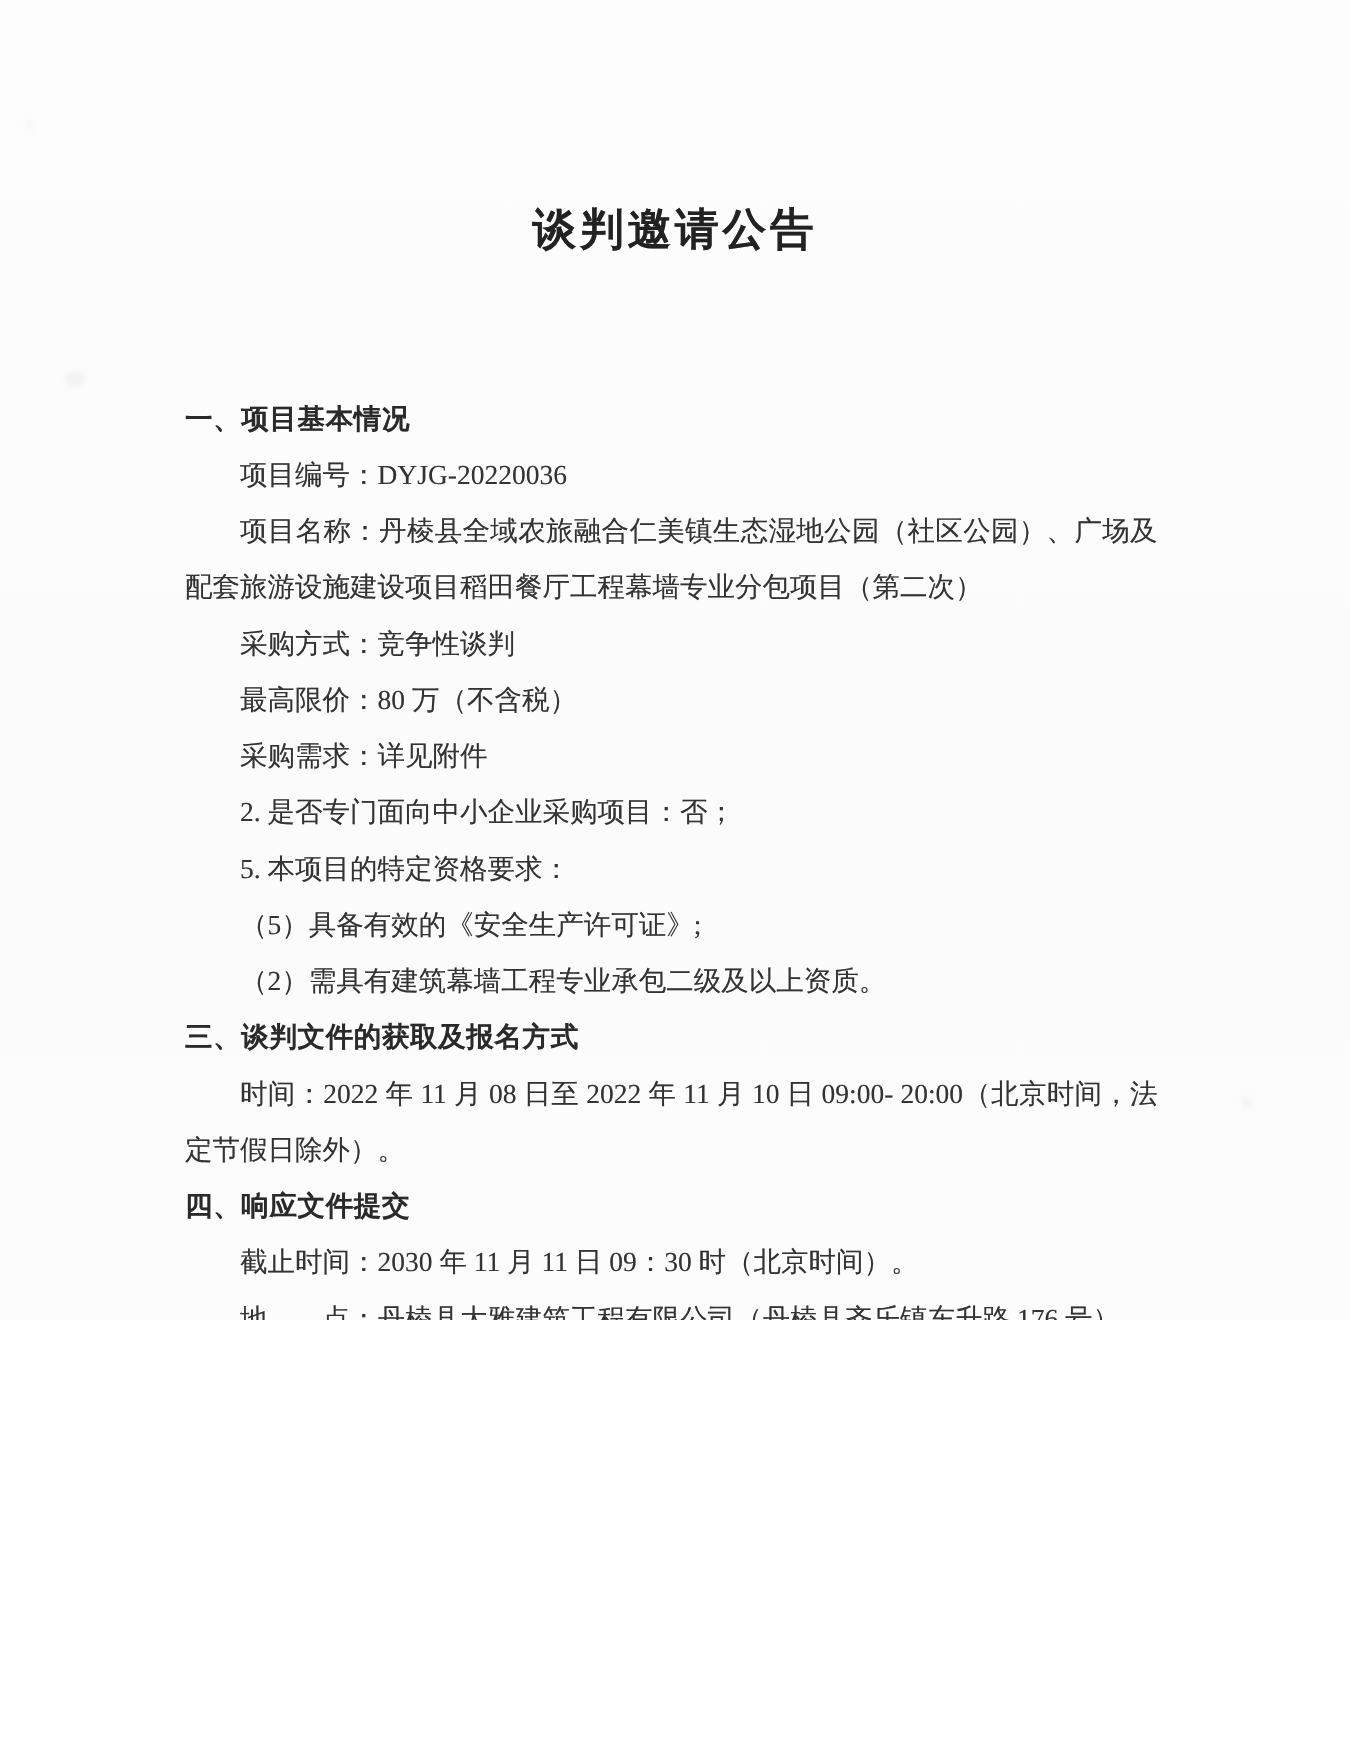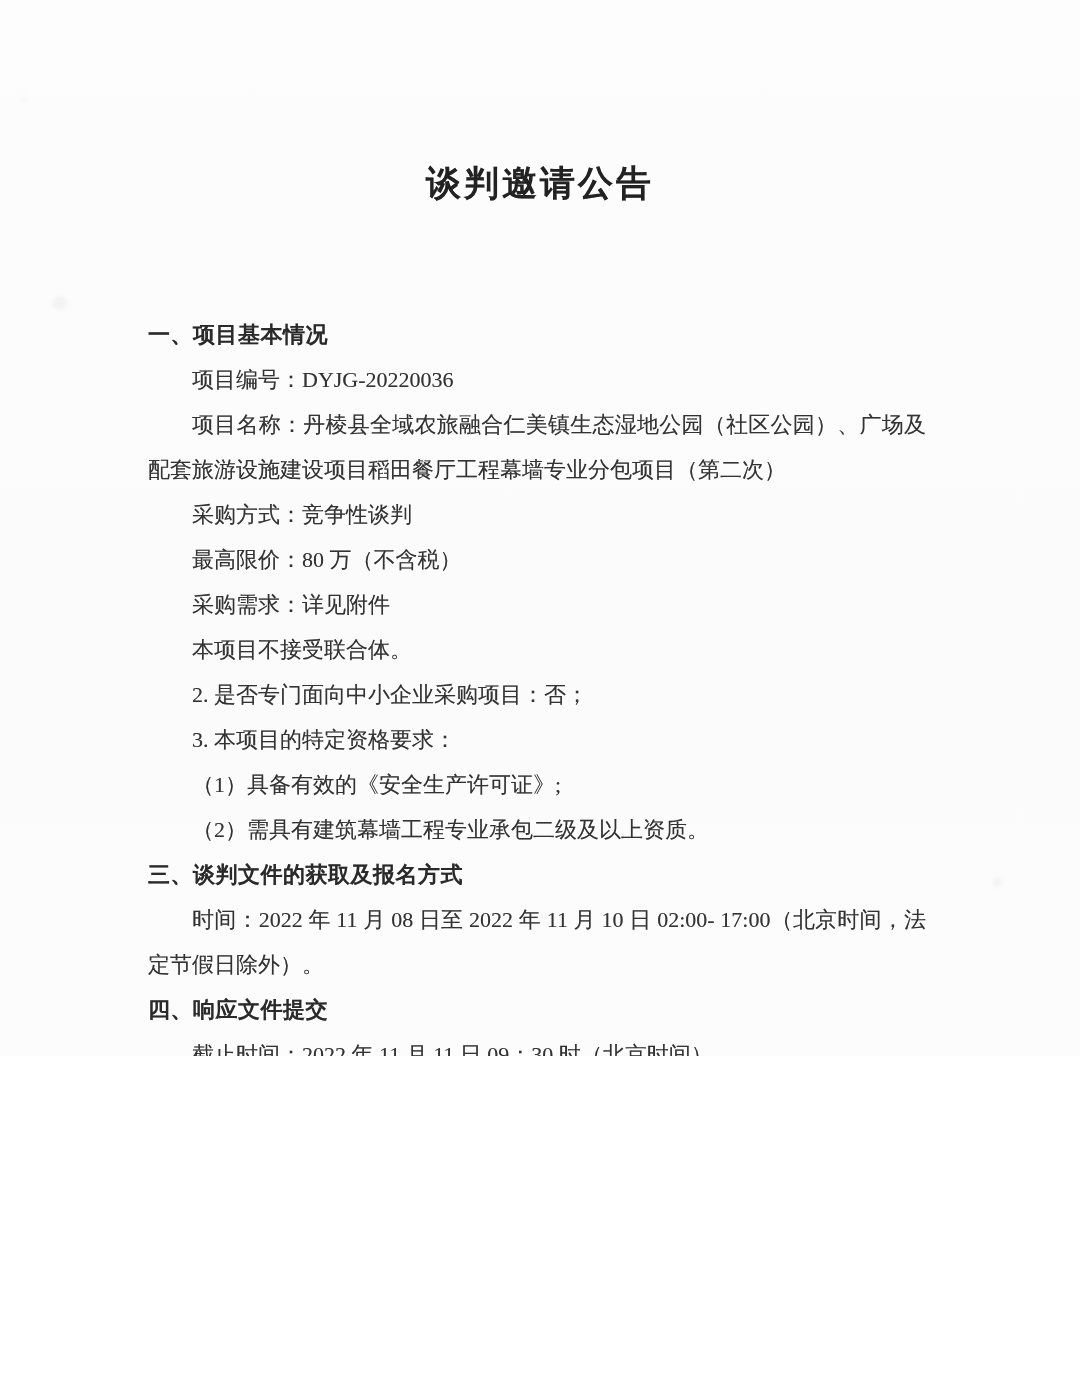--- a/index.html
+++ b/index.html
@@ -75,24 +75,23 @@
 
   <h1 class="doc-title">谈判邀请公告</h1>
 
   <div class="doc-body">
       <p class="heading">一、项目基本情况</p>
       <p class="body-indent">项目编号：DYJG-20220036</p>
       <p class="body-indent">项目名称：丹棱县全域农旅融合仁美镇生态湿地公园（社区公园）、广场及配套旅游设施建设项目稻田餐厅工程幕墙专业分包项目（第二次）</p>
       <p class="body-indent">采购方式：竞争性谈判</p>
       <p class="body-indent">最高限价：80 万（不含税）</p>
       <p class="body-indent">采购需求：详见附件</p>
-      <p class="body-indent">本项目不接受联合体。</p>
       <p class="body-indent">2. 是否专门面向中小企业采购项目：否；</p>
-      <p class="body-indent">3. 本项目的特定资格要求：</p>
-      <p class="body-indent">（1）具备有效的《安全生产许可证》;</p>
+      <p class="body-indent">5. 本项目的特定资格要求：</p>
+      <p class="body-indent">（5）具备有效的《安全生产许可证》;</p>
       <p class="body-indent">（2）需具有建筑幕墙工程专业承包二级及以上资质。</p>
       <p class="heading">三、谈判文件的获取及报名方式</p>
-      <p class="body-indent">时间：2022 年 11 月 08 日至 2022 年 11 月 10 日 02:00- 17:00（北京时间，法定节假日除外）。</p>
+      <p class="body-indent">时间：2022 年 11 月 08 日至 2022 年 11 月 10 日 09:00- 20:00（北京时间，法定节假日除外）。</p>
       <p class="heading">四、响应文件提交</p>
-      <p class="body-indent">截止时间：2022 年 11 月 11 日 09：30 时（北京时间）。</p>
+      <p class="body-indent">截止时间：2030 年 11 月 11 日 09：30 时（北京时间）。</p>
       <p class="body-indent">地　　点：丹棱县大雅建筑工程有限公司（丹棱县齐乐镇东升路 176 号）。</p>
     </div>
 </div>
 
 </body></html>

